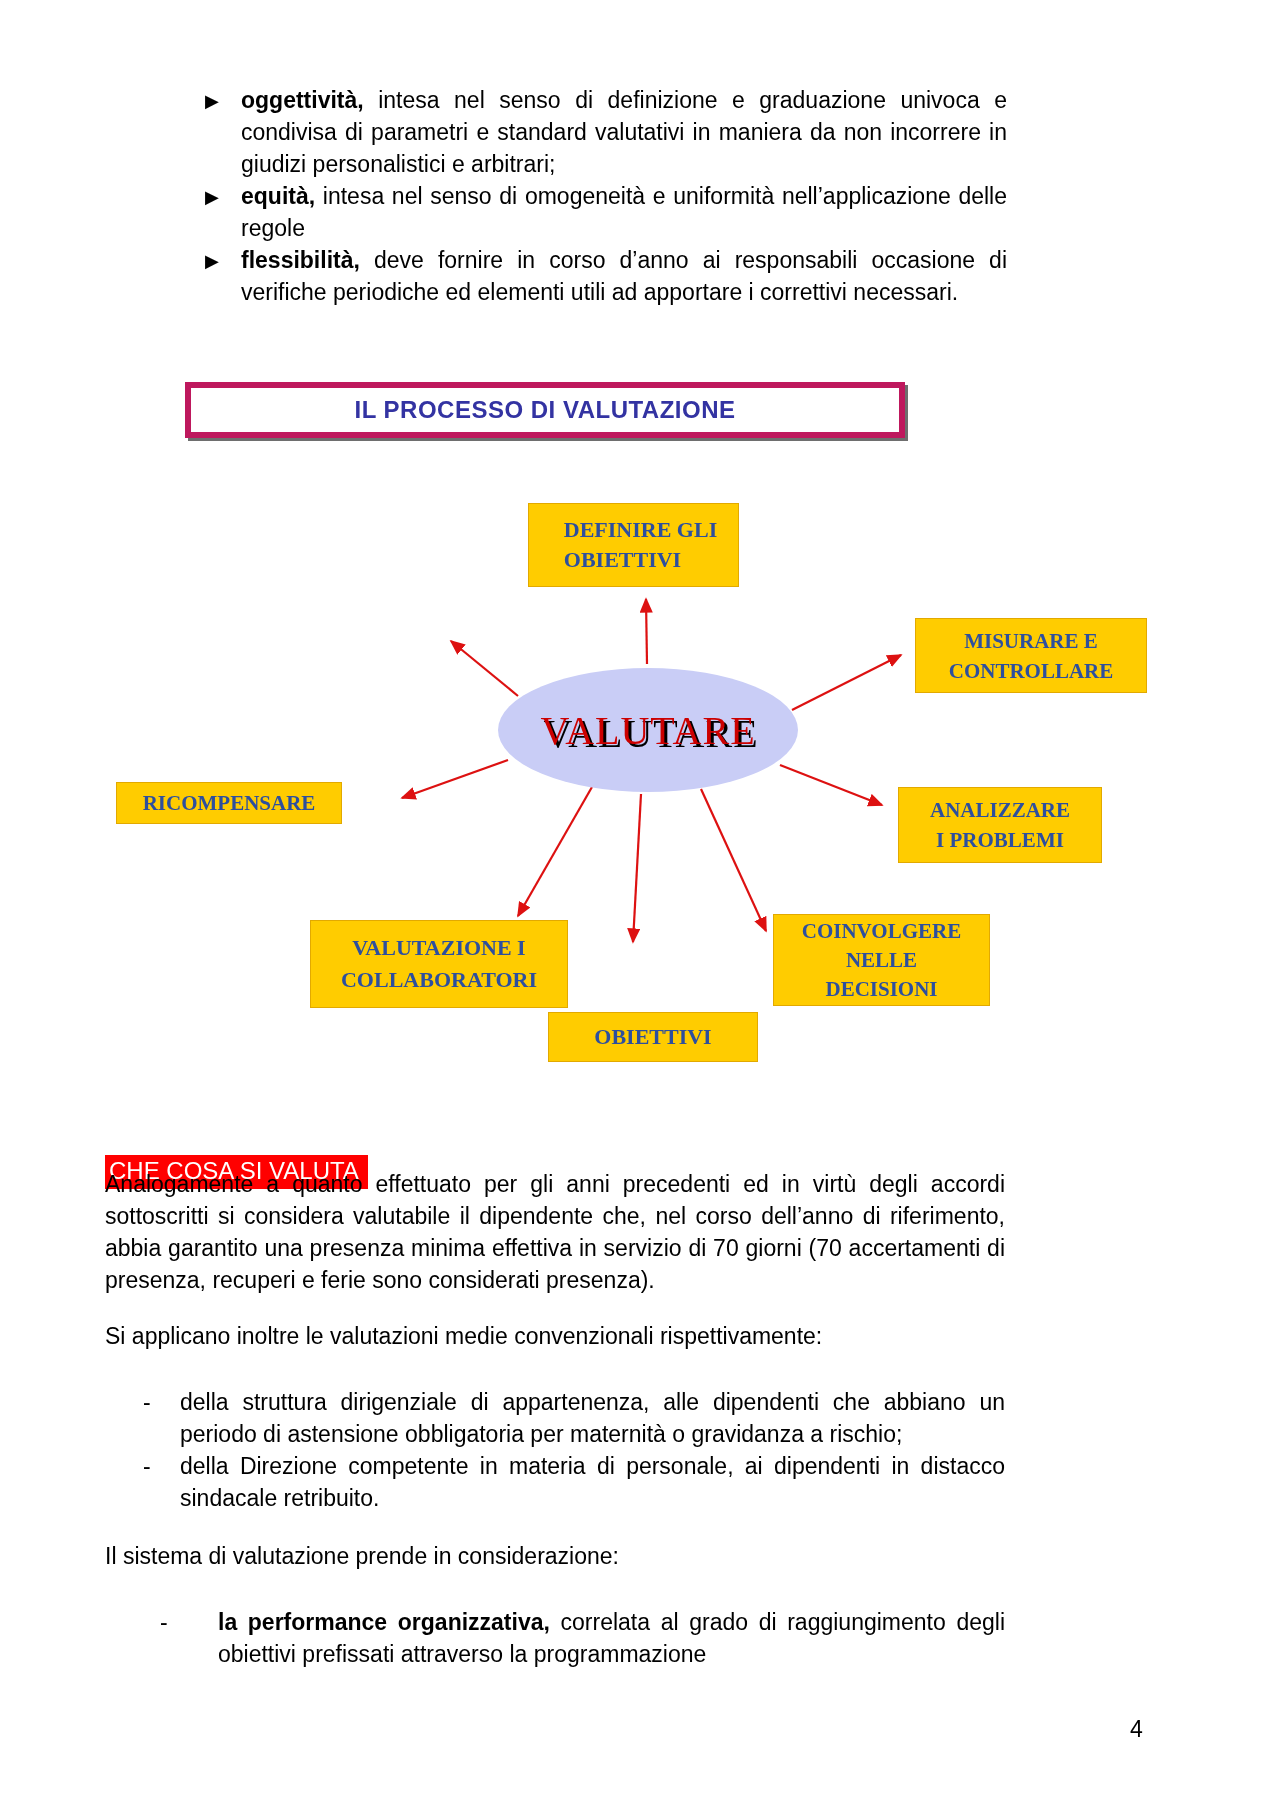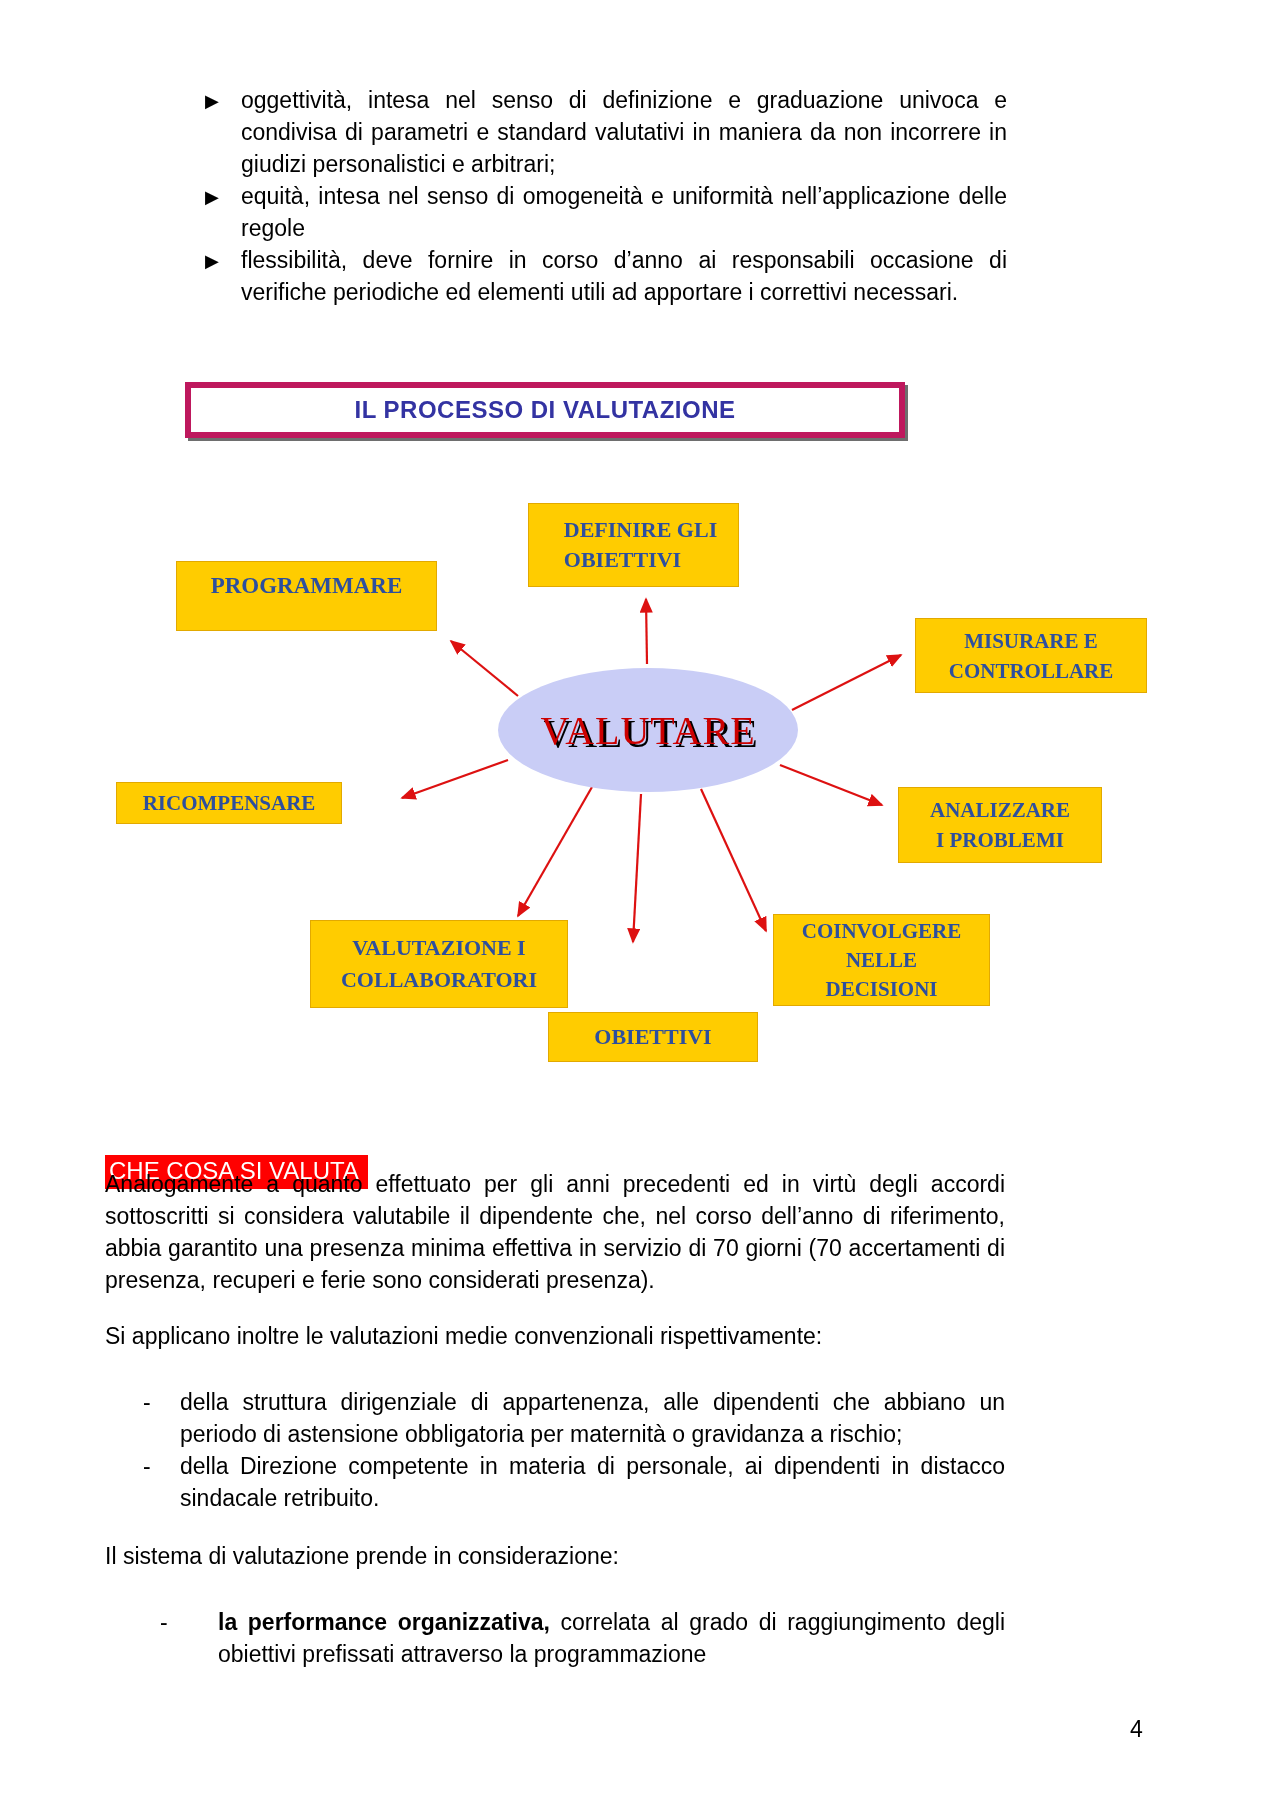--- a/index.html
+++ b/index.html
@@ -16,21 +16,21 @@
   .page{
     position:relative;width:1280px;height:1811px;background:#fff;
     font-family:"Liberation Sans",sans-serif;color:#000;overflow:hidden;
   }
 
   
   .bullets{position:absolute;left:205px;top:84px;width:802px}
   .bullet-item{display:flex}
   .bullet-marker{flex:0 0 36px;font-size:18px;line-height:32px;color:#000;padding-top:1px}
   .bullet-text{width:766px;font-size:23px;line-height:32px;text-align:justify}
-  .bullet-text b{font-weight:normal}
+  .bullet-text b{font-weight:bold}
 
   
   .title-box{
     position:absolute;left:185px;top:382px;width:720px;height:56px;
     border:6px solid #be185d;box-shadow:3px 3px 0 #6e6e6e;background:#fff;
     display:flex;align-items:center;justify-content:center;
   }
   .title-text{font-size:24px;font-weight:bold;color:var(--title_blue);letter-spacing:.5px}
 
   
@@ -127,23 +127,20 @@
       <line x1="508" y1="760" x2="402" y2="798" marker-end="url(#arw)"></line>
       <line x1="592" y1="787" x2="518" y2="916" marker-end="url(#arw)"></line>
       <line x1="641" y1="794" x2="633" y2="942" marker-end="url(#arw)"></line>
       <line x1="701" y1="789" x2="766" y2="931" marker-end="url(#arw)"></line>
     </svg>
 
     <div class="node" id="node-definire">
       <span class="node-label">DEFINIRE GLI
 OBIETTIVI</span>
     </div>
-    <div class="node" id="node-programmare">
-      <span class="node-label">PROGRAMMARE</span>
-    </div>
     <div class="node" id="node-misurare">
       <span class="node-label">MISURARE E
 CONTROLLARE</span>
     </div>
     <div class="node" id="node-ricompensare">
       <span class="node-label">RICOMPENSARE</span>
     </div>
     <div class="node" id="node-analizzare">
       <span class="node-label">ANALIZZARE
 I PROBLEMI</span>

